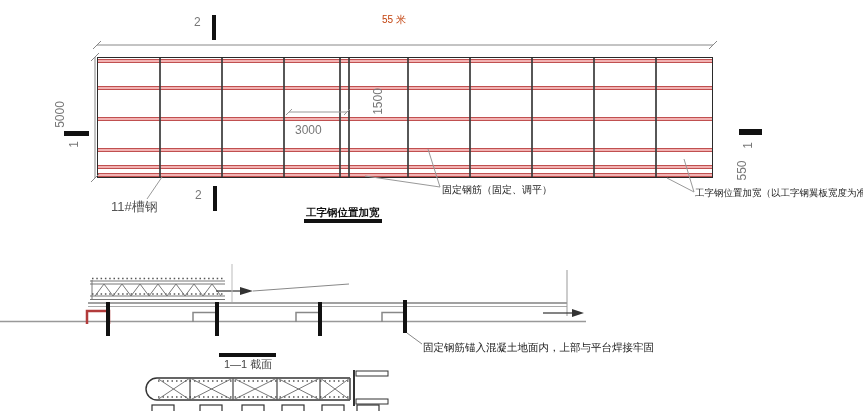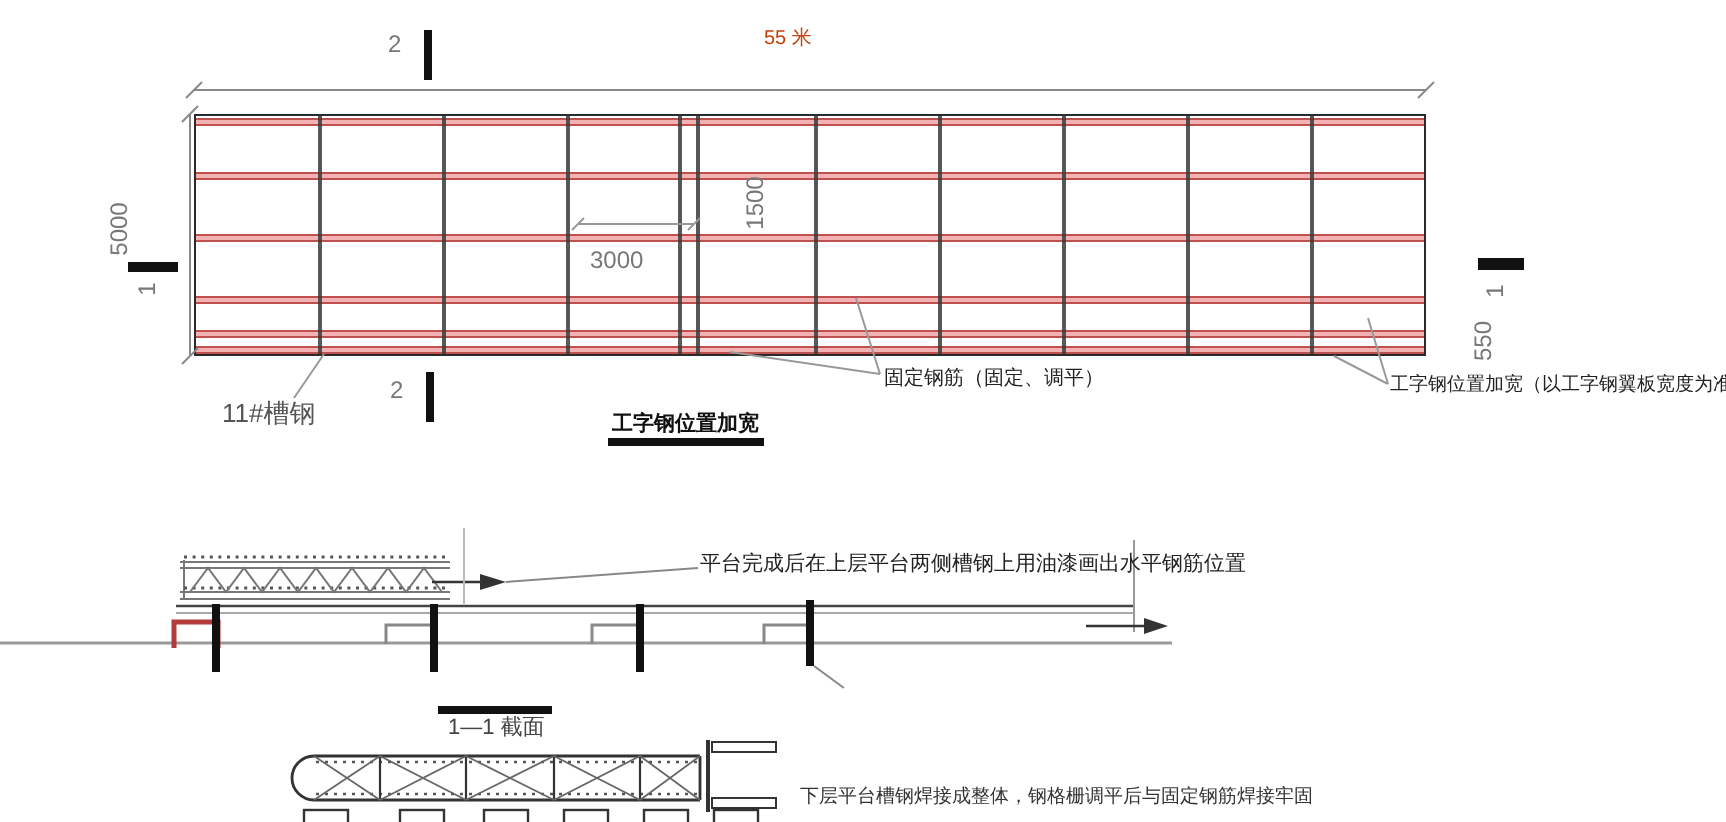--- a/index.html
+++ b/index.html
@@ -154,16 +154,15 @@
   <div class="txt dim" style="left:295px;top:96px;margin-top:28px;">3000</div>
   <div class="txt rot dim" style="left:358px;top:95px;width:40px;height:13px;">1500</div>
   <div class="txt rot dim" style="left:40px;top:108px;width:40px;height:13px;">5000</div>
   <div class="txt rot dim" style="left:722px;top:164px;width:40px;height:13px;">550</div>
 
   <div class="txt" style="left:111px;top:200px;font-size:13px;color:#555;">11#槽钢</div>
   <div class="txt" style="left:306px;top:206px;font-size:10.5px;font-weight:bold;color:#111;">工字钢位置加宽</div>
   <div class="txt" style="left:442px;top:184px;font-size:10px;">固定钢筋（固定、调平）</div>
   <div class="txt" style="left:695px;top:188px;font-size:9.5px;">工字钢位置加宽（以工字钢翼板宽度为准）</div>
 
-  <div class="txt note" style="left:350px;top:276px;">平台完成后在上层平台两侧槽钢上用油漆画出水平钢筋位置</div>
+  <div class="txt note" style="left:423px;top:341px;">固定钢筋锚入混凝土地面内，上部与平台焊接牢固</div>
   <div class="txt" style="left:224px;top:340px;font-size:11px;color:#444;margin-top:18px;">1—1 截面</div>
-  <div class="txt" style="left:400px;top:394px;font-size:9.5px;color:#333;">下层平台槽钢焊接成整体，钢格栅调平后与固定钢筋焊接牢固</div>
 </div>
 
 </body></html>

